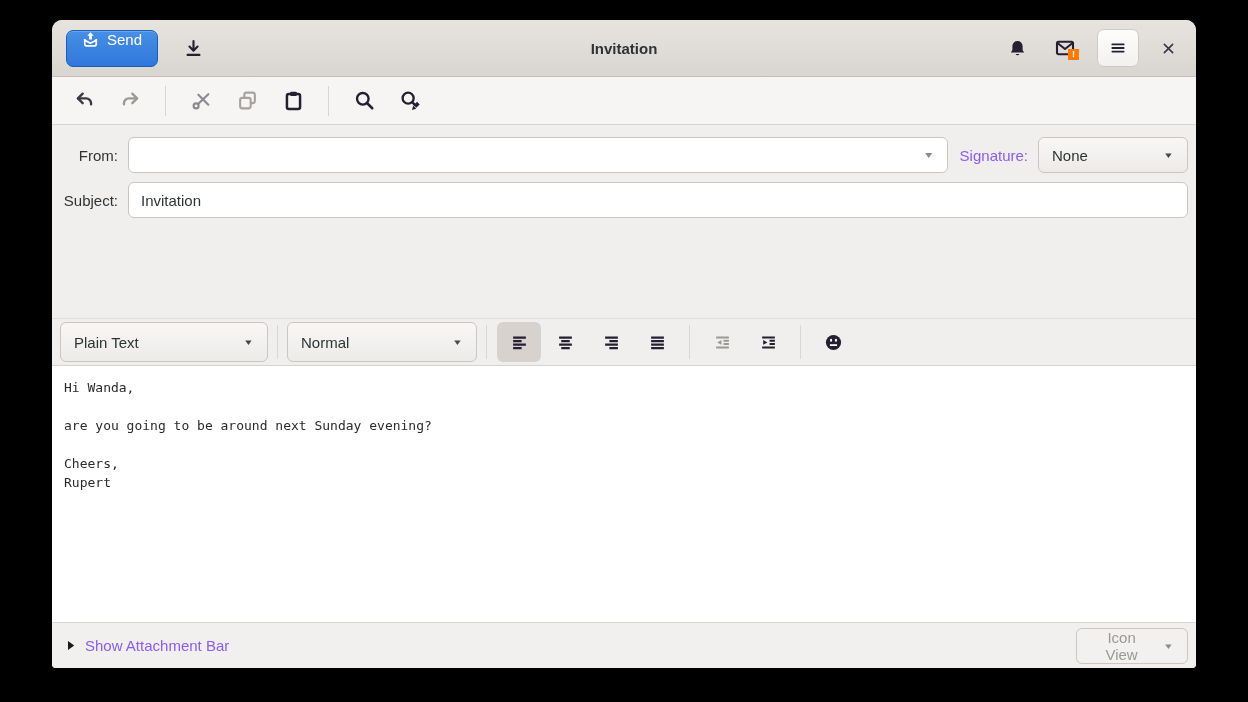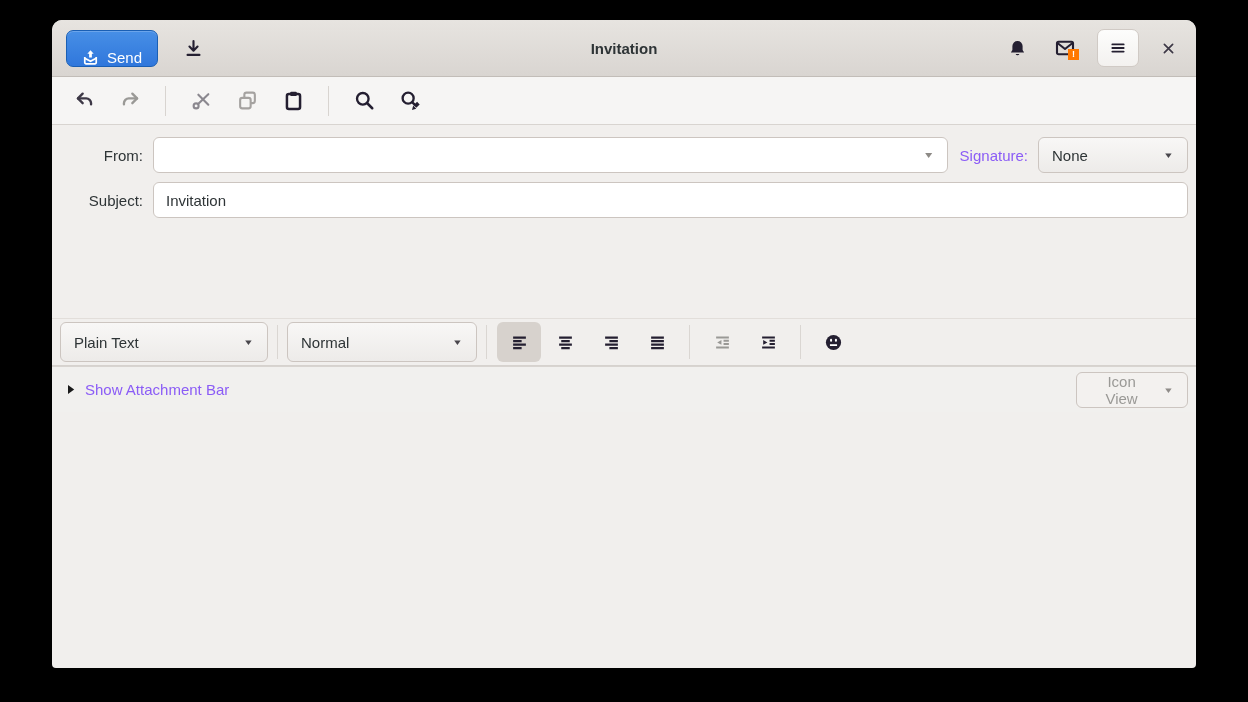--- a/index.html
+++ b/index.html
@@ -25,21 +25,21 @@
     display:flex; align-items:center; padding:0 14px;
   }
   .hb-title {
     position:absolute; left:0; right:0; text-align:center;
     font-weight:bold; font-size:15px; color:#2e3436; pointer-events:none;
   }
   .send-btn {
     height:37px; padding:0 15px; border-radius:7px;
     background:linear-gradient(#478fe6,#3077dc);
     border:1px solid #1a5fb4; color:#fff; font-size:15px;
-    display:flex; align-items:flex-end; gap:8px;
+    display:flex; align-items:flex-start; gap:8px;
     box-shadow:inset 0 1px rgba(255,255,255,.2);
     font-family:inherit;
   }
   .flat-btn {
     background:transparent; border:none; display:flex;
     align-items:center; justify-content:center; padding:6px; border-radius:6px;
   }
   .save-btn { margin-left:20px; }
   .hb-right { margin-left:auto; display:flex; align-items:center; gap:16px; z-index:1; }
   .menu-btn {
@@ -56,21 +56,21 @@
   
   .toolbar {
     flex:0 0 48px; background:#f6f5f4; border-bottom:1px solid #d8d4d0;
     display:flex; align-items:center; padding:0 12px; gap:6px;
   }
   .tb-btn { width:40px; height:38px; }
   .tsep { width:1px; height:30px; background:#d8d4d0; margin:0 9px; flex:0 0 1px; }
   
   .fields { flex:0 0 193px; padding:12px 8px 0; display:flex; flex-direction:column; gap:9px; background:#f1efed; }
   .frow { display:flex; align-items:center; gap:10px; height:36px; }
-  .flabel { flex:0 0 58px; text-align:right; font-size:15px; color:#2e3436;margin-left:25px; }
+  .flabel { flex:0 0 58px; text-align:right; font-size:15px; color:#2e3436; }
   .fbtn {
     flex:0 0 58px; height:36px; border-radius:6px; font-size:15px; color:#2e3436;
     background:linear-gradient(#f8f7f6,#edebe9); border:1px solid #ccc5c0; font-family:inherit;
   }
   .finput {
     flex:1; height:36px; min-width:0; border:1px solid #ccc5c0; border-radius:6px;
     background:#fff; font-size:15px; color:#2e3436; padding:0 12px; font-family:inherit;
   }
   .combo-wrap { flex:1; position:relative; display:flex; }
   .combo-wrap .finput { width:100%; padding-right:32px; }
@@ -343,20 +343,28 @@
         <svg width="19" height="19" viewBox="0 0 16 16">
           <circle cx="8" cy="8" r="6.4" fill="#241f31"></circle>
           <rect x="5.1" y="4.9" width="1.7" height="2.5" rx="0.8" fill="#fff"></rect>
           <rect x="9.2" y="4.9" width="1.7" height="2.5" rx="0.8" fill="#fff"></rect>
           <path d="M5 10.2h6" stroke="#fff" stroke-width="1.5"></path>
         </svg>
       </span>
     </button>
   </div>
 
+  <div class="msgbody">
+    <pre>Hi Wanda,
+
+are you going to be around next Sunday evening?
+
+Cheers,
+Rupert</pre>
+  </div>
 
   <div class="footer">
     <button class="expander">
       <span>
         <svg width="10" height="11" viewBox="0 0 10 11">
           <path d="M2 1l6.2 4.5L2 10z" fill="#1a1a1a"></path>
         </svg>
       </span>
       <span class="expander-label">Show Attachment Bar</span>
     </button>

